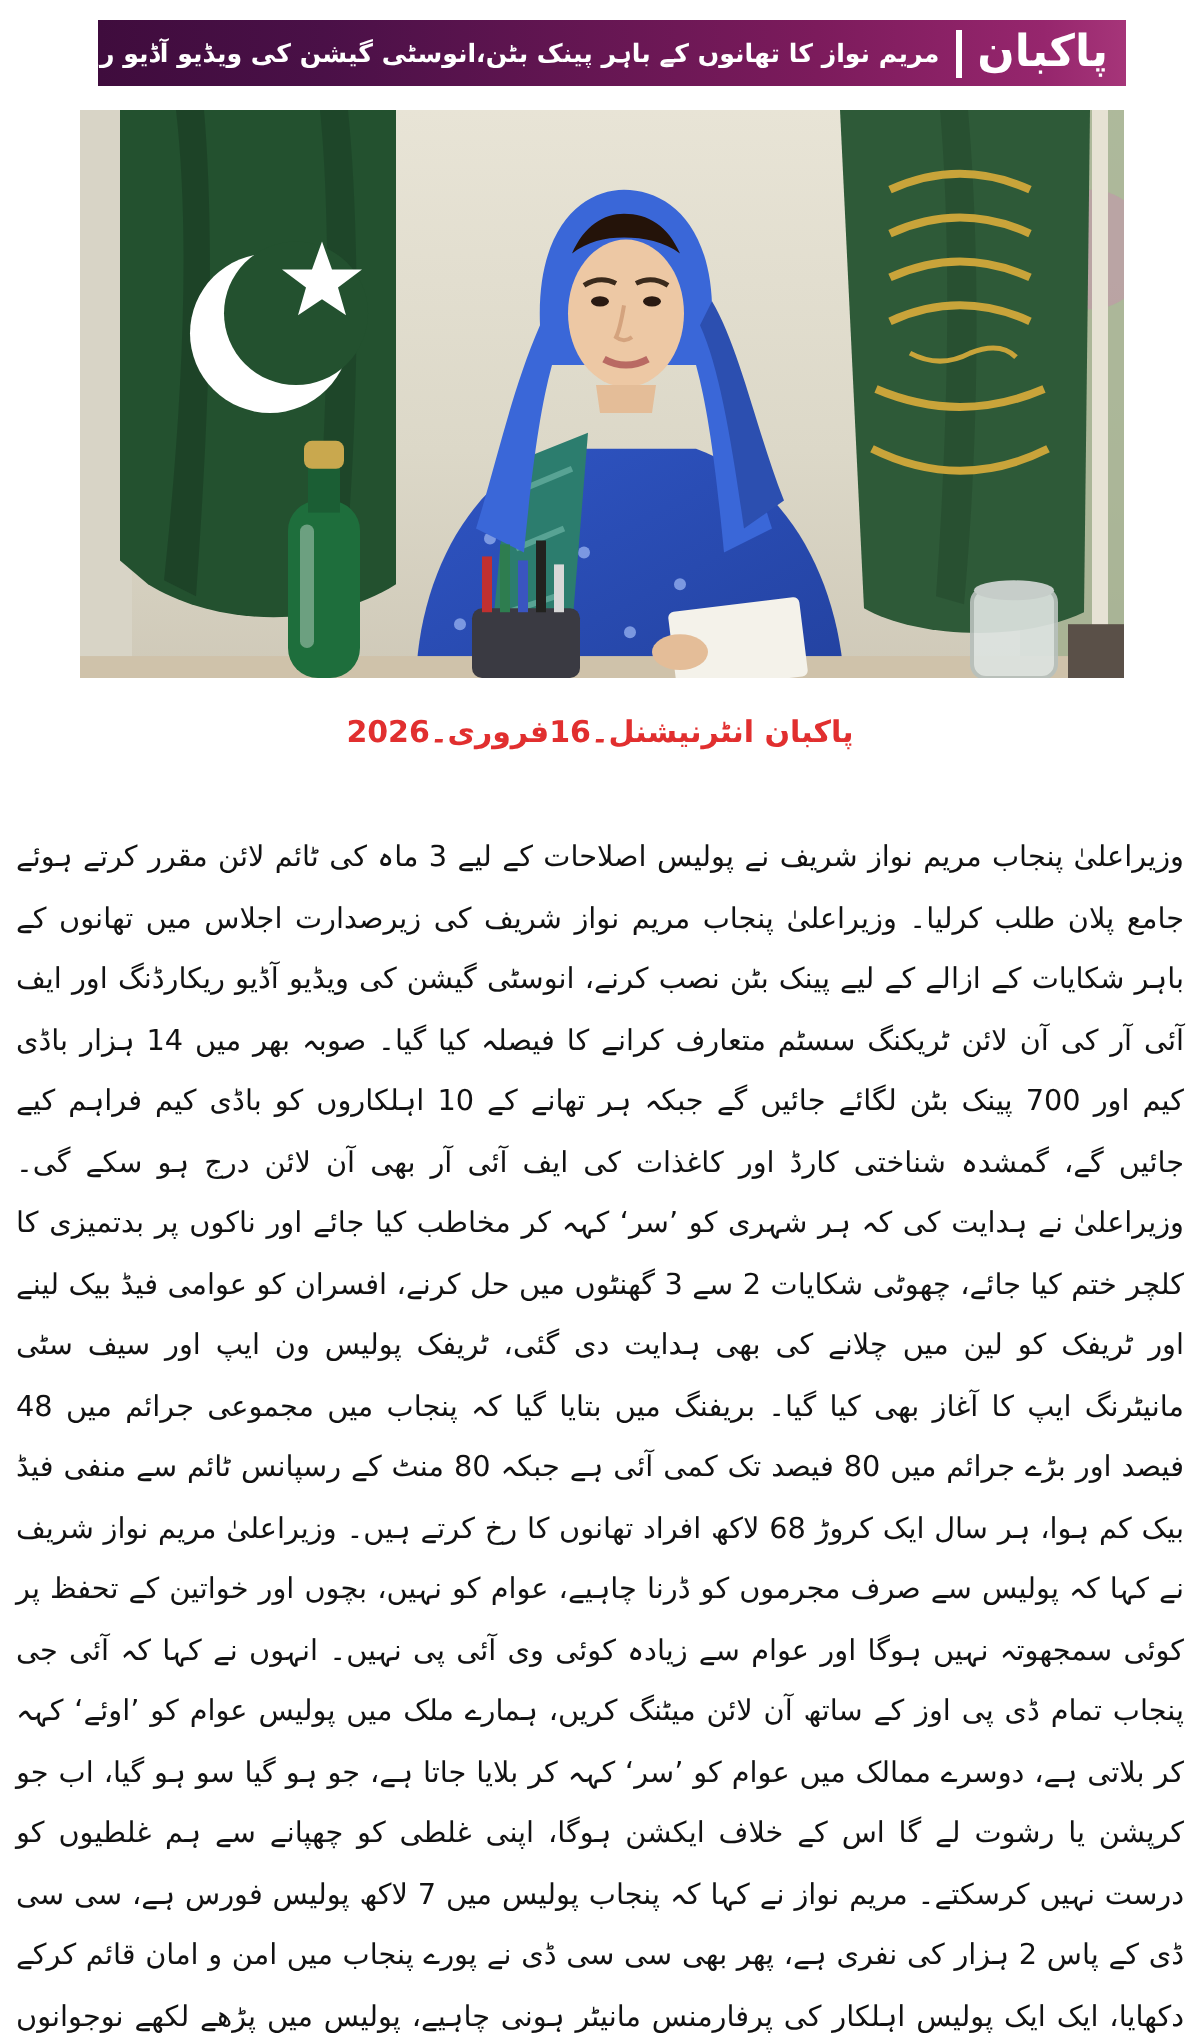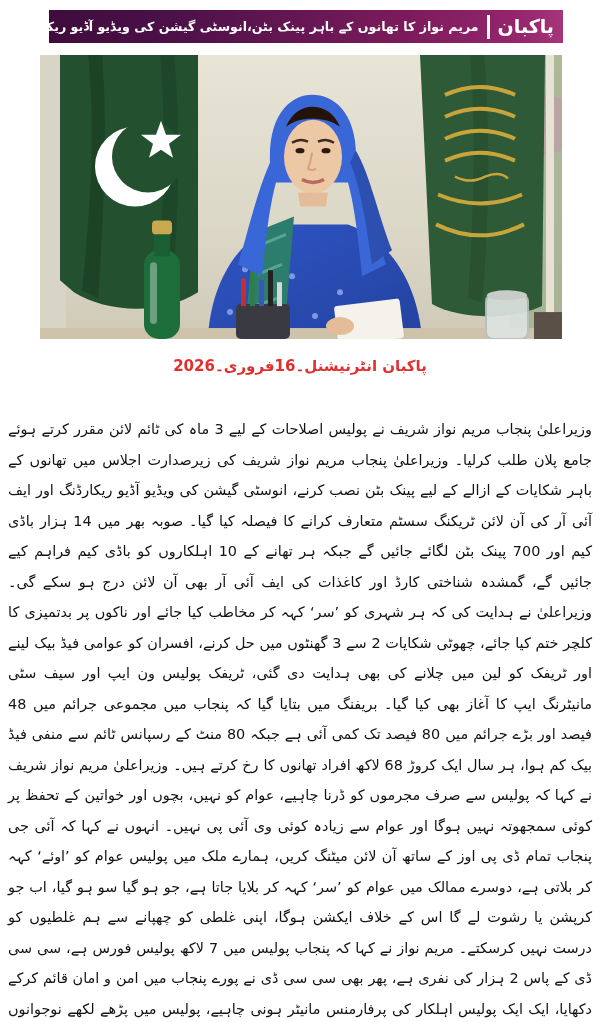--- a/index.html
+++ b/index.html
@@ -8,21 +8,21 @@
     font-family:"DejaVu Sans",sans-serif;
   }
   
   .topbar{
     position:absolute;left:49px;top:10px;width:514px;height:33px;
     display:flex;direction:rtl;align-items:center;
     background:linear-gradient(90deg,#3f0c3d 0%,#4a1047 22%,#7c1b5c 70%,#96266d 92%,#a63579 100%);
     color:#ffffff;
   }
   .brand{
-    font-weight:bold;font-size:19px;line-height:33px;padding:0 9px 0 8px;
+    font-weight:bold;font-size:22px;line-height:33px;padding:0 9px 0 8px;
     white-space:nowrap;letter-spacing:0;
   }
   .sep{width:3px;height:24px;background:#ffffff;flex:0 0 auto;}
   .headline{
     flex:1;font-size:12.6px;text-align:right;padding:0 8px 0 6px;
     white-space:nowrap;overflow:hidden;font-weight:bold;
   }
   
   .photo{
     position:absolute;left:40px;top:55px;width:522px;height:284px;overflow:hidden;background:#ddd8ca;

